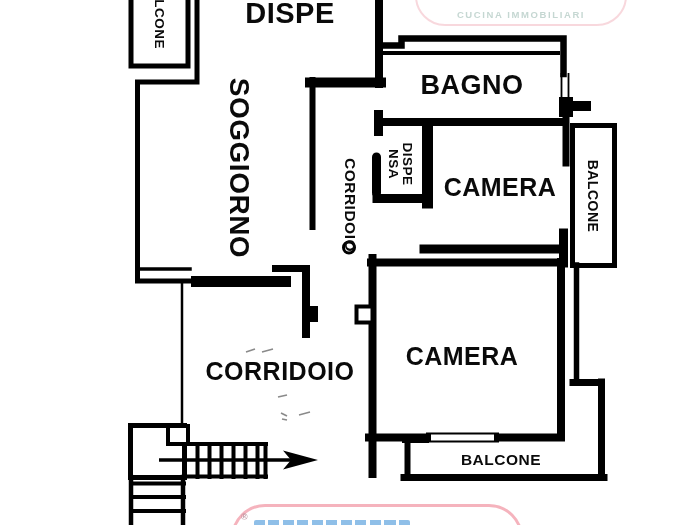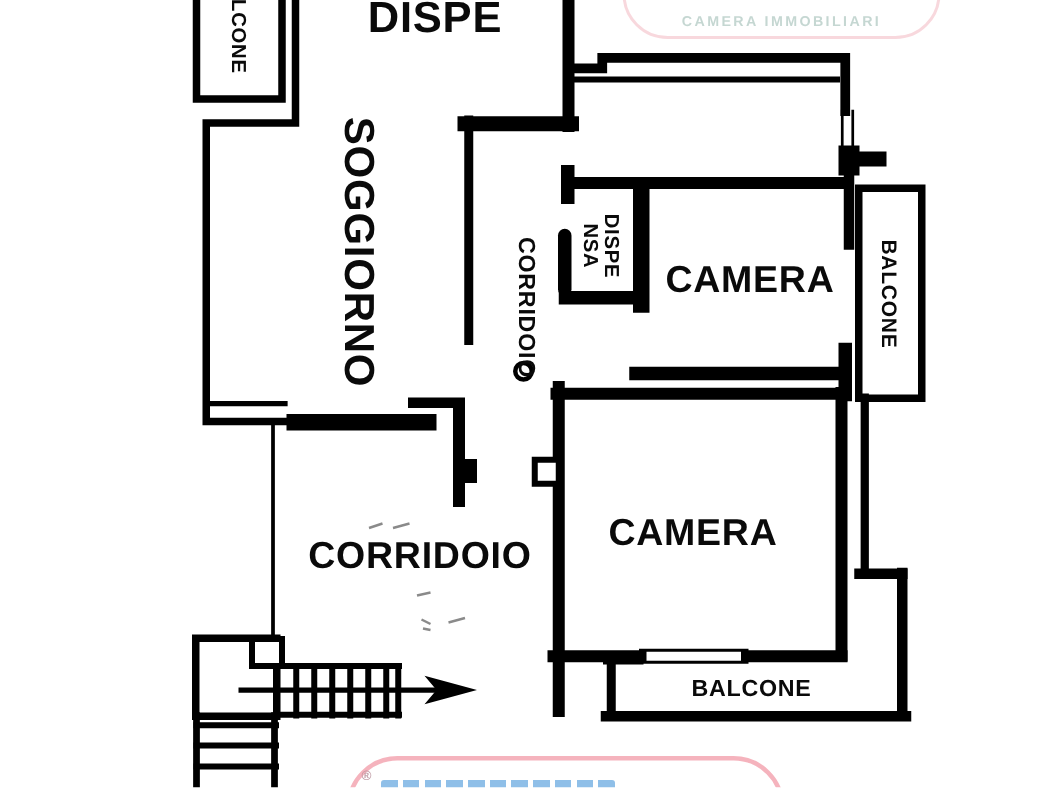--- a/index.html
+++ b/index.html
@@ -133,40 +133,41 @@
       <path d="M281,413 l6,3"></path>
     </g>
   </svg>
 
   <div class="label vert" style="left:159px;top:14px;font-size:13.5px">BALCONE</div>
 
   <div class="label" style="left:290px;top:13px;font-size:29px">DISPE</div>
 
   <div class="label vert" style="left:239px;top:168px;font-size:28px">SOGGIORNO</div>
 
+  <div class="label" style="left:472px;top:85px;font-size:27px">BAGNO</div>
 
   <div class="label vert" style="left:350px;top:205px;font-size:15.5px">CORRIDOIO</div>
 
   <div class="label vert two-line" style="left:400px;top:164px;font-size:13.5px">
     <span>DISPE</span>
     <span>NSA</span>
   </div>
 
   <div class="label" style="left:500px;top:187px;font-size:25px">CAMERA</div>
 
   <div class="label vert" style="left:593px;top:196px;font-size:14px">BALCONE</div>
 
   <div class="label" style="left:280px;top:371px;font-size:25px">CORRIDOIO</div>
 
   <div class="label" style="left:462px;top:356px;font-size:25px">CAMERA</div>
 
   <div class="label" style="left:501px;top:460px;font-size:15.5px">BALCONE</div>
 
   <div class="wm-top">
-    <span class="wm-top-text">CAMERA IMMOBILIARI</span>
+    <span class="wm-top-text">CUCINA IMMOBILIARI</span>
   </div>
 
   <div class="wm-bottom">
     <span class="wm-reg">®</span>
     <div class="wm-letters"></div>
   </div>
 
 </div>
 
 </body></html>

